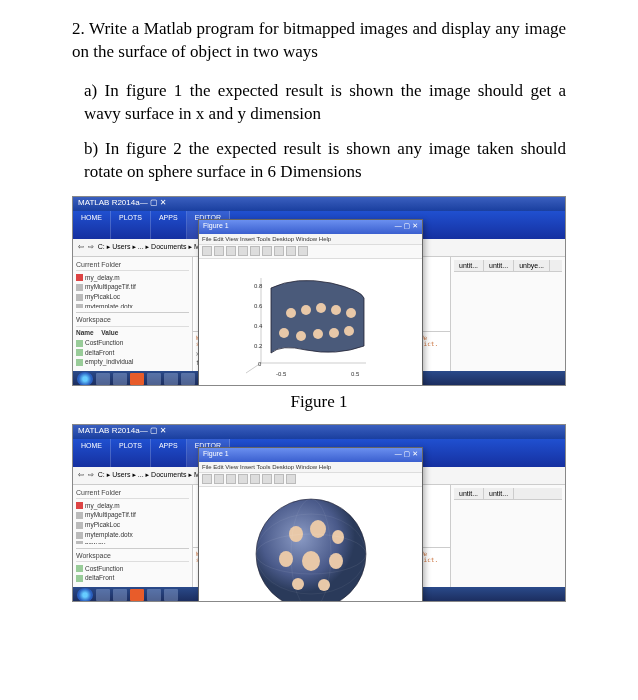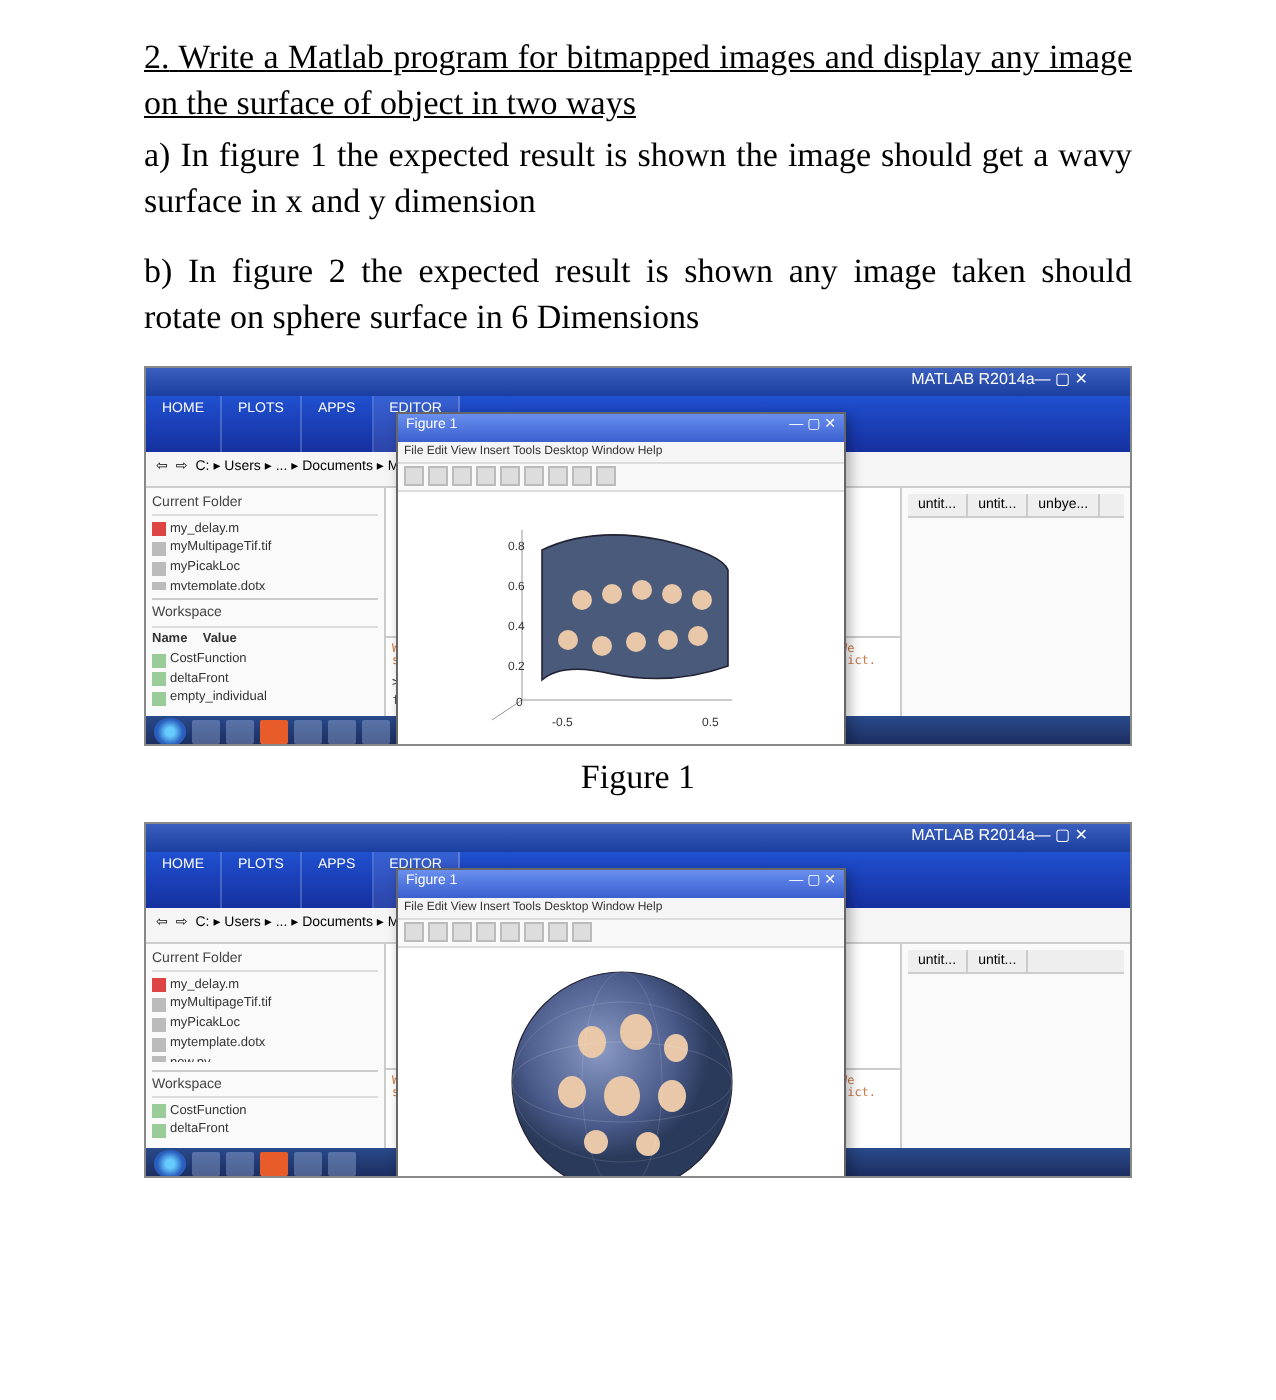--- a/index.html
+++ b/index.html
@@ -6,41 +6,41 @@
     body {
       width: 638px;
       height: 700px;
       font-family: "Times New Roman", serif;
       font-size: 17px;
       color: #000;
       background: #fff;
       padding: 18px 72px 10px 72px;
       line-height: 1.35;
     }
-    .question { margin-bottom: 3px; text-align: justify; text-decoration: underline; }
-    .subq { margin-bottom: 12px; text-align: justify; }
+    .question { margin-bottom: 16px; text-align: justify; }
+    .subq { margin-bottom: 12px; text-align: justify; margin-left: 12px; }
     .figure-wrap { margin-top: 10px; }
     .matlab-window {
       width: 100%;
       height: 190px;
       background: #e8e8e8;
       border: 1px solid #888;
       position: relative;
       overflow: hidden;
       font-family: Arial, sans-serif;
       font-size: 8px;
     }
     .mw-title {
       height: 14px;
       background: linear-gradient(#3a5fbf, #1a3f9f);
       color: #fff;
       font-size: 8px;
-      padding: 1px 21px;
-      display: flex;
-      justify-content: flex-end;
+      padding: 1px 5px;
+      display: flex;
+      justify-content: flex-start;
     }
     .mw-ribbon {
       height: 28px;
       background: linear-gradient(#2050d0, #1530a0);
       display: flex;
     }
     .ribbon-tab {
       color: #fff;
       font-size: 7px;
       padding: 2px 8px;

